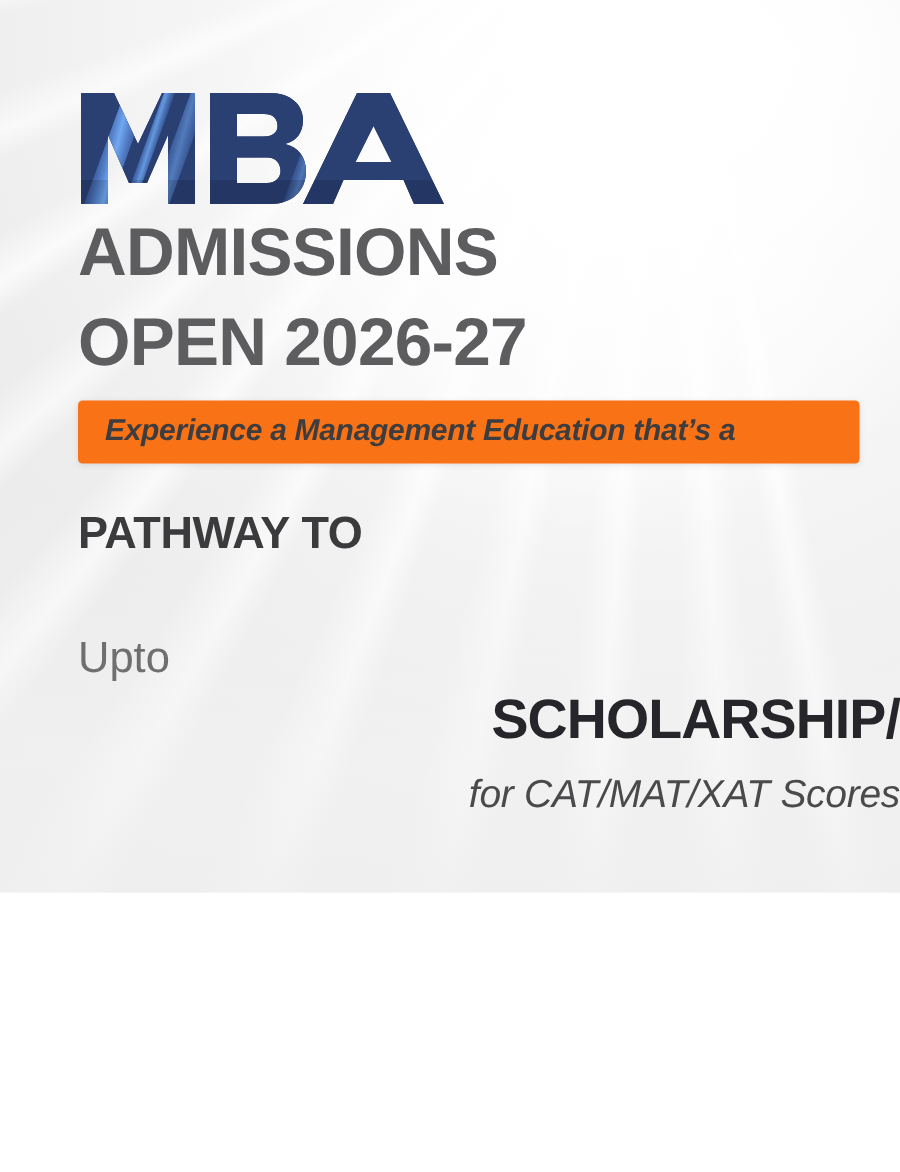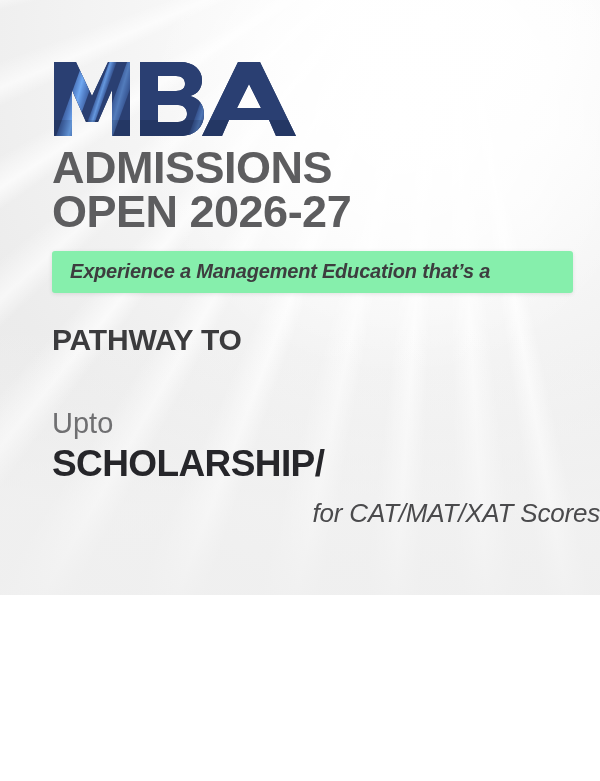--- a/index.html
+++ b/index.html
@@ -108,26 +108,26 @@
   .mba-wrap svg { display: block; }
 
   .headline {
     color: #5d5d5f;
     font-weight: bold;
     font-size: 45px;
     line-height: 0.98;
     letter-spacing: -0.5px;
     margin: 6px 0 0 0;
   }
-  .headline .l2 { display: block; margin-top: 0; }
+  .headline .l2 { display: block; margin-top: 16px; }
 
   .ribbon {
     margin-top: 17px;
     width: 521px;
-    background: #86efac;
+    background: #f97316;
     border-radius: 3px;
     box-shadow: 0 1px 4px rgba(0,0,0,0.10);
     padding: 9px 0 10px 18px;
     box-sizing: border-box;
   }
   .ribbon span {
     font-style: italic;
     font-weight: bold;
     font-size: 20px;
     color: #3d3d3f;
@@ -163,20 +163,21 @@
     letter-spacing: -1px;
   }
 
   .scholarship {
     margin-top: 6px;
     color: #26262a;
     font-weight: bold;
     font-size: 37px;
     line-height: 1.1;
     letter-spacing: -0.6px;
+    text-align: right;
   }
 
   .forscores {
     margin-top: 14px;
     color: #4a4a4c;
     font-style: italic;
     font-size: 26px;
     letter-spacing: -0.2px;
     text-align: right;
   }

